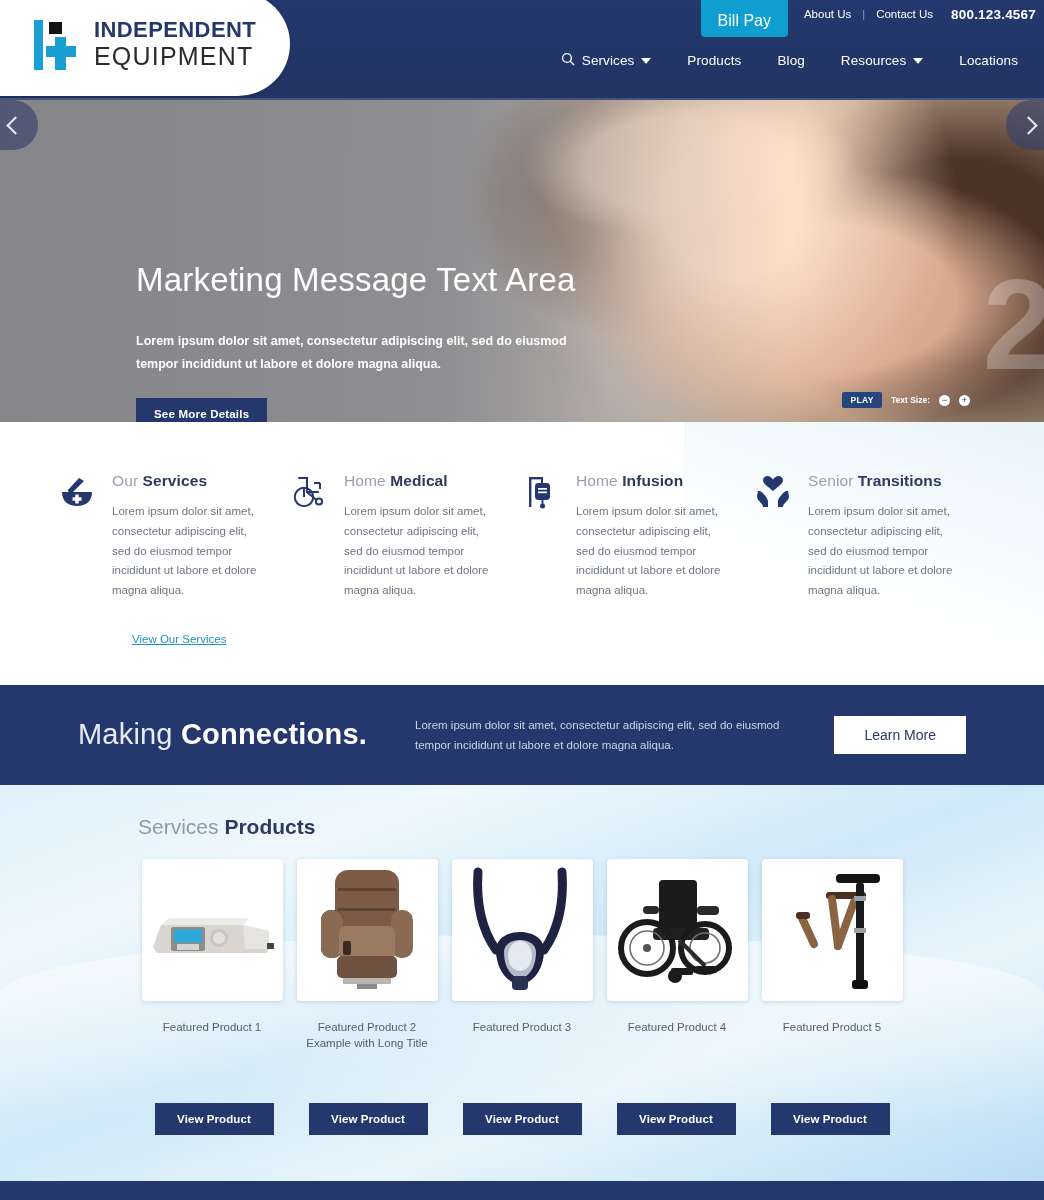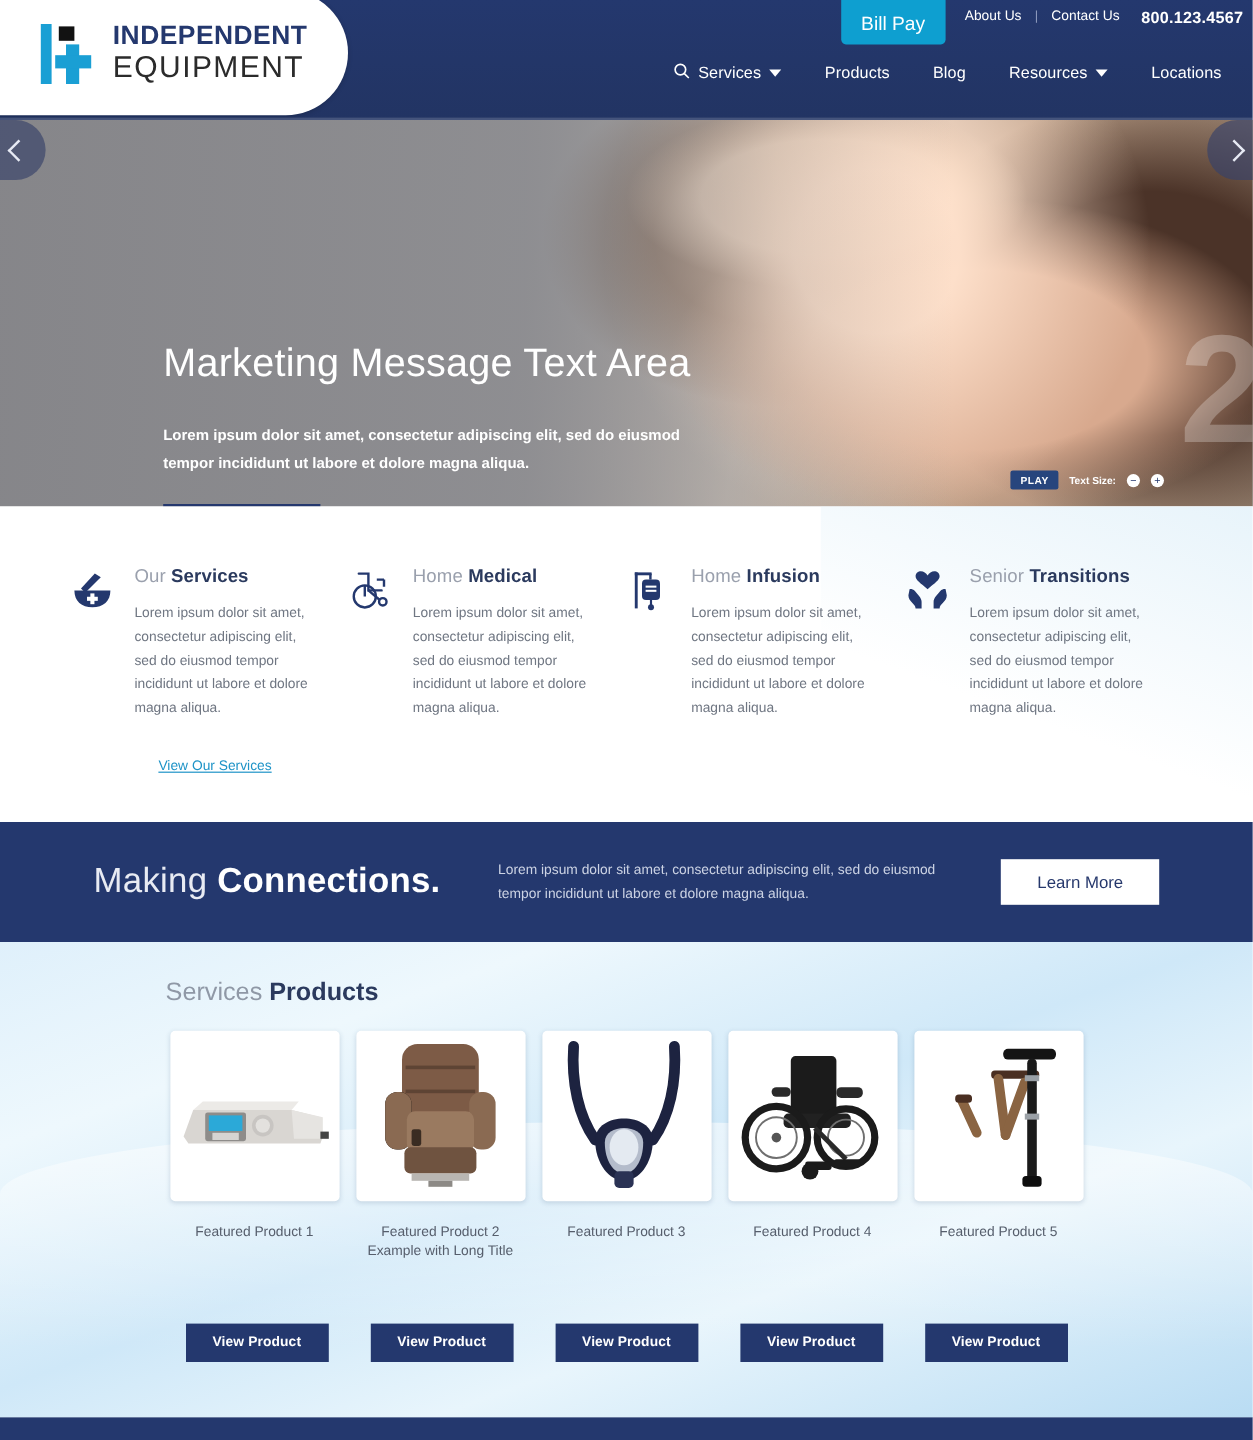--- a/index.html
+++ b/index.html
@@ -85,21 +85,21 @@
     background: linear-gradient(90deg, rgba(132,132,136,.92) 0%, rgba(138,138,142,.84) 42%, rgba(150,147,146,.30) 62%, rgba(0,0,0,0) 76%);
   }
   .wm {
     position: absolute; right: -6px;
     font-family: "Liberation Sans", sans-serif;
     font-weight: 700; color: rgba(255,255,255,.20);
     font-size: 128px; line-height: .86; letter-spacing: -4px;
     pointer-events: none; user-select: none;
   }
   .wm-hero { top: 170px; color: rgba(255,255,255,.26); }
-  .hero-copy { position: absolute; left: 136px; top: 182px; width: 470px; }
+  .hero-copy { position: absolute; left: 136px; top: 160px; width: 470px; }
   .hero-title { font-size: 33px; font-weight: 300; color: #ffffff; letter-spacing: .2px; line-height: 1.2; }
   .hero-sub { margin-top: 30px; font-size: 12.5px; font-weight: 700; color: #fff; line-height: 1.85; }
   .hero-btn {
     display: inline-block; margin-top: 22px; background: #25386e; color: #fff;
     font-size: 11.5px; font-weight: 700; padding: 10px 18px; border: none; cursor: pointer;
     font-family: "Liberation Sans", sans-serif; letter-spacing: .2px;
   }
 
   .arrow {
     position: absolute; width: 50px; height: 50px; background: rgba(54,66,104,.66);

